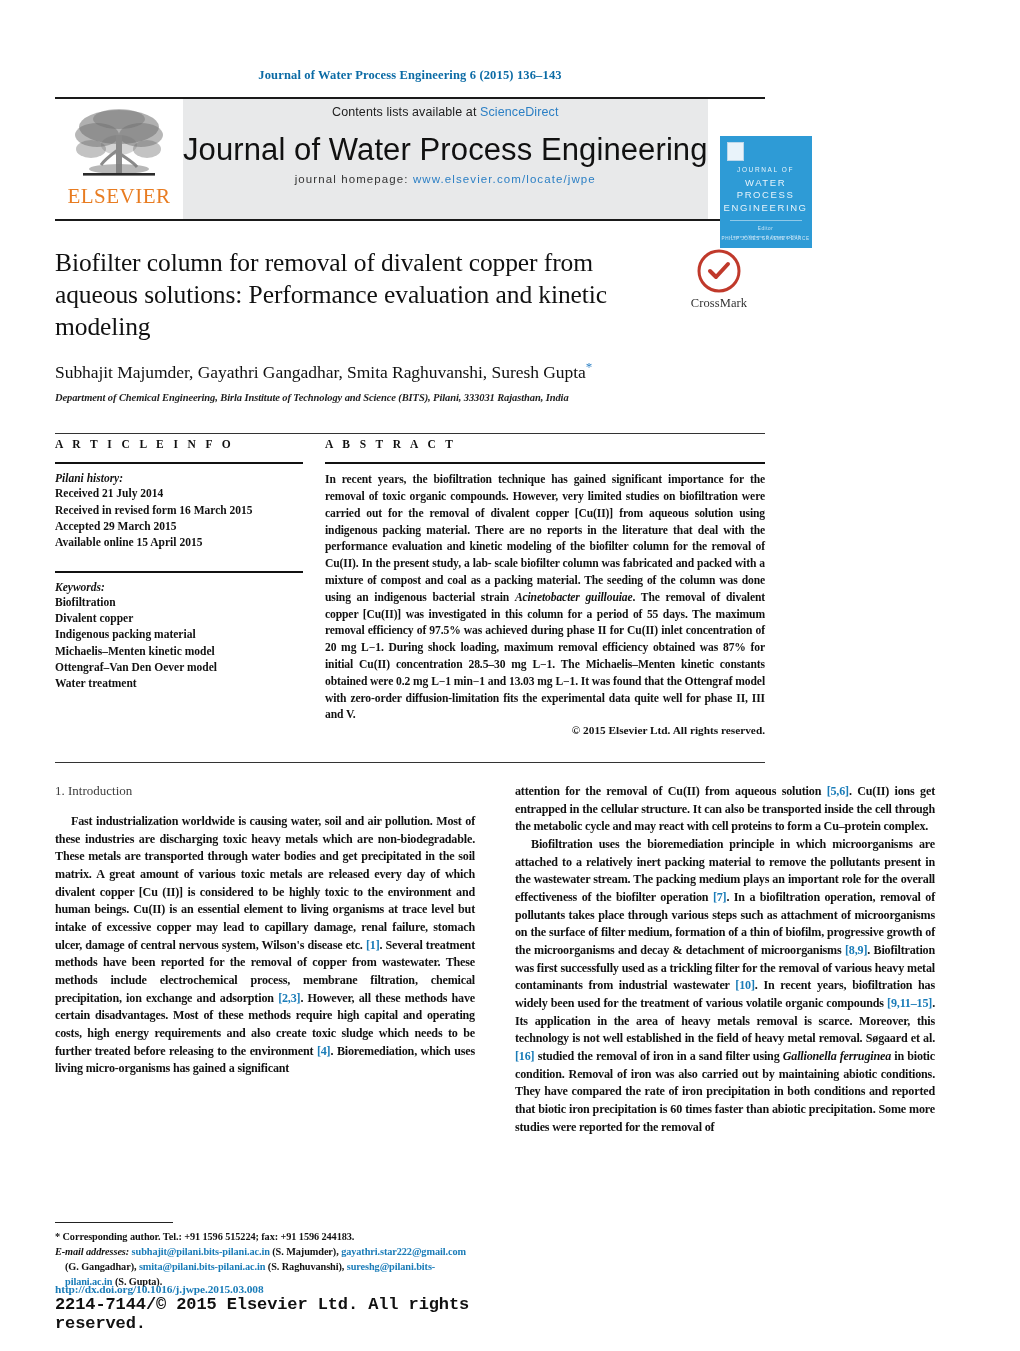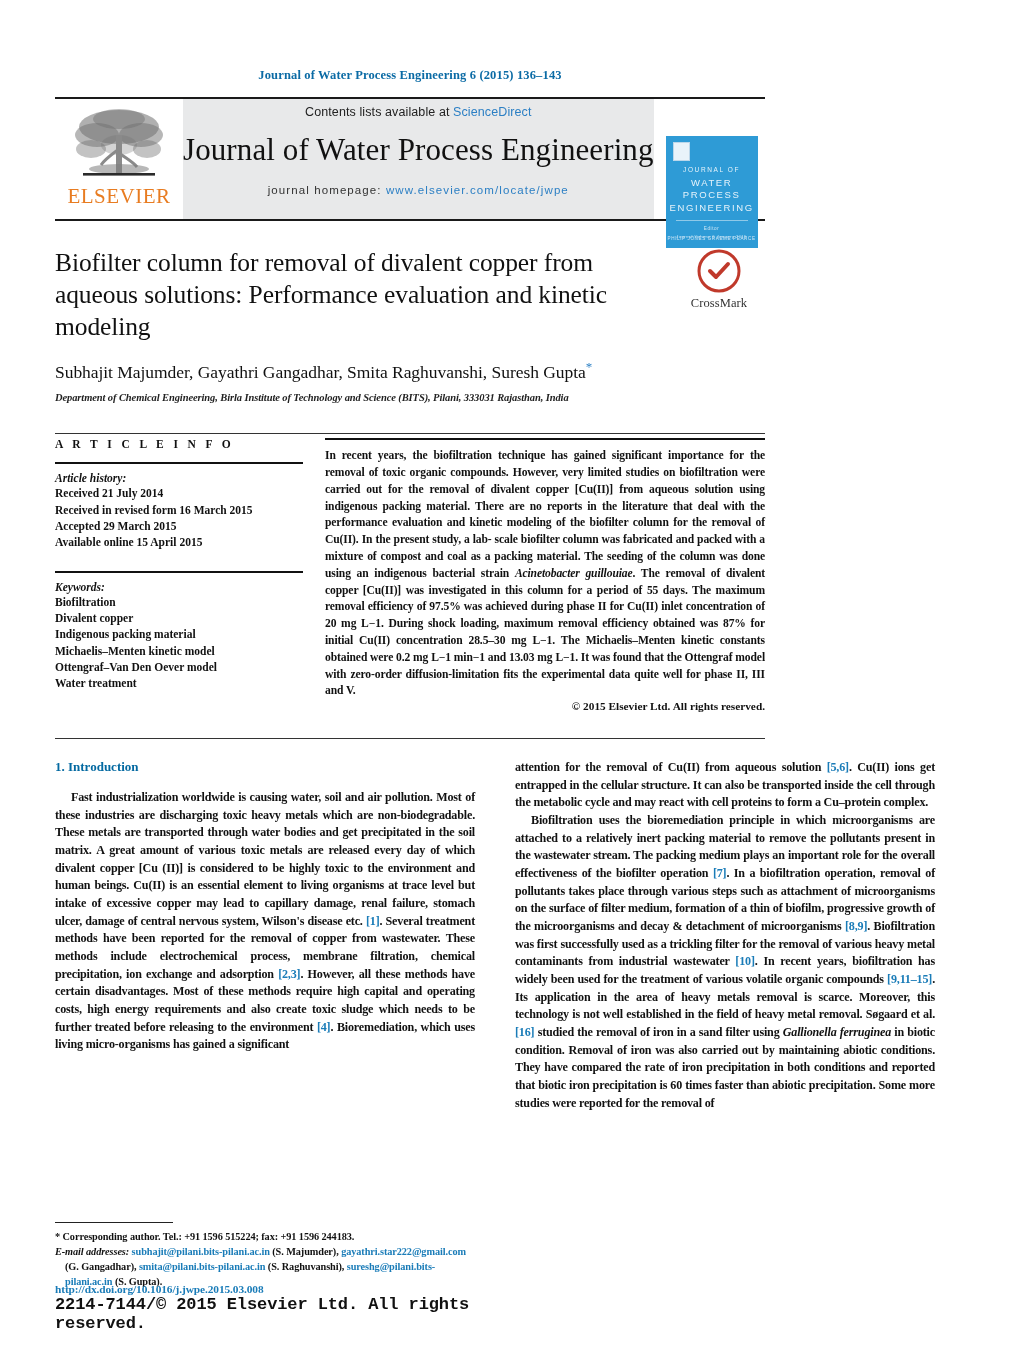--- a/index.html
+++ b/index.html
@@ -64,25 +64,25 @@
   }
   .contents-line {
     font-family: "Liberation Sans", sans-serif;
     font-size: 12.5px;
     color: #222;
     margin-bottom: 13px;
     letter-spacing: .1px;
   }
   .contents-line .sd { color: #2b7fc4; }
   .journal-title {
-    font-family: Liberation Serif, serif;
+    font-family: Liberation Sans, sans-serif;
     font-size: 31px;
     color: #111;
     letter-spacing: .1px;
-    margin-bottom: 16px;
+    margin-bottom: 5px;
     white-space: nowrap;
   }
   .homepage-line {
     font-family: "Liberation Sans", sans-serif;
     font-size: 11.5px;
     color: #333;
     letter-spacing: 1.1px;
   }
   .homepage-line .url { color: #2b7fc4; }
   .cover-cell {
@@ -231,24 +231,24 @@
   
   .body-rule { margin: 26px 55px 0 55px; border-top: 1.2px solid #333; }
   .body-cols {
     margin: 20px 55px 0 55px;
     display: flex;
     gap: 40px;
   }
   .bcol { width: 420px; flex: 0 0 420px; }
   .sec-num {
     font-family: "Liberation Serif", serif;
-    font-weight: bold;
+    font-weight: normal;
     font-size: 13px;
     margin-bottom: 14px;
-    color: #0369a1;
+    color: #404040;
   }
   .para {
     font-family: "Liberation Serif", serif;
     font-weight: bold;
     font-size: 12.1px;
     line-height: 1.46;
     text-align: justify;
     color: #111;
     letter-spacing: -.18px;
     margin: 0;
@@ -367,37 +367,38 @@
       </svg>
       <div class="crossmark-label">CrossMark</div>
     </div>
   </div>
 
   <div class="info-abstract">
 
     <div class="col-info">
       <div class="sec-head">A R T I C L E   I N F O</div>
       <div class="hr-thick"></div>
-      <div class="meta-title">Article history:</div>
+      <div class="meta-title">Pilani history:</div>
       <div class="meta-line">Received 21 July 2014</div>
       <div class="meta-line">Received in revised form 16 March 2015</div>
       <div class="meta-line">Accepted 29 March 2015</div>
       <div class="meta-line">Available online 15 April 2015</div>
       <div class="meta-gap"></div>
       <div class="hr-thick"></div>
       <div class="meta-title">Keywords:</div>
       <div class="meta-line">Biofiltration</div>
       <div class="meta-line">Divalent copper</div>
       <div class="meta-line">Indigenous packing material</div>
       <div class="meta-line">Michaelis–Menten kinetic model</div>
       <div class="meta-line">Ottengraf–Van Den Oever model</div>
       <div class="meta-line">Water treatment</div>
     </div>
 
     <div class="col-abs">
+      <div class="sec-head">A B S T R A C T</div>
       <div class="hr-thick"></div>
       <div class="abs-text"><span>In recent years, the biofiltration technique has gained significant importance for the removal of toxic organic compounds. However, very limited studies on biofiltration were carried out for the removal of divalent copper [Cu(II)] from aqueous solution using indigenous packing material. There are no reports in the literature that deal with the performance evaluation and kinetic modeling of the biofilter column for the removal of Cu(II). In the present study, a lab- scale biofilter column was fabricated and packed with a mixture of compost and coal as a packing material. The seeding of the column was done using an indigenous bacterial strain </span><i>Acinetobacter guillouiae</i><span>. The removal of divalent copper [Cu(II)] was investigated in this column for a period of 55 days. The maximum removal efficiency of 97.5% was achieved during phase II for Cu(II) inlet concentration of 20 mg L−1. During shock loading, maximum removal efficiency obtained was 87% for initial Cu(II) concentration 28.5–30 mg L−1. The Michaelis–Menten kinetic constants obtained were 0.2 mg L−1 min−1 and 13.03 mg L−1. It was found that the Ottengraf model with zero-order diffusion-limitation fits the experimental data quite well for phase II, III and V.</span></div>
       <div class="copyright">© 2015 Elsevier Ltd. All rights reserved.</div>
     </div>
   </div>
 
   <div class="body-rule"></div>
 
   <div class="body-cols">
 

